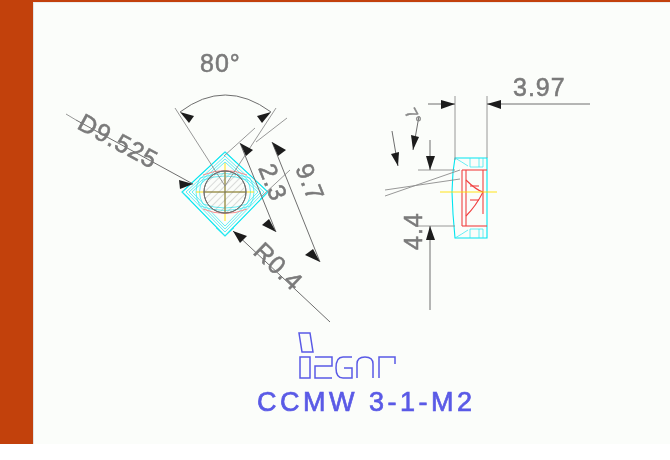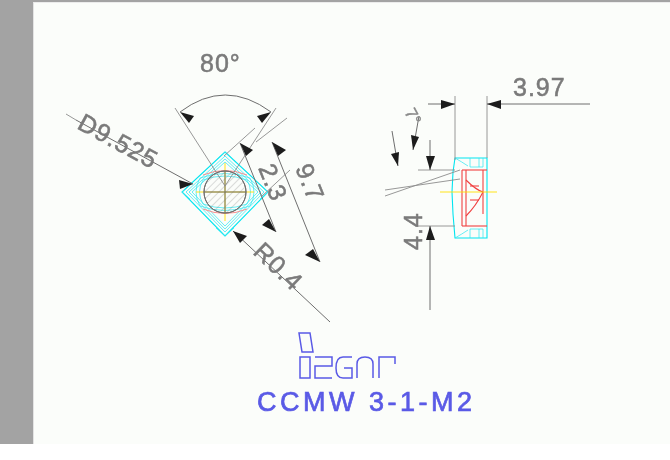--- a/index.html
+++ b/index.html
@@ -7,21 +7,21 @@
     margin: 0;
     padding: 0;
     background: #ffffff;
     font-family: "Liberation Sans", sans-serif;
   }
   #root {
     position: relative;
     width: 670px;
     height: 444px;
     overflow: hidden;
-    background: #a3a3a3;
+    background: #c2410c;
   }
   #canvas-panel {
     position: absolute;
     left: 33px;
     top: 2px;
     width: 637px;
     height: 453px;
     background: #fbfdfa;
     border-left: 1px solid #e3e3e3;
     border-top: 1px solid #ececec;

